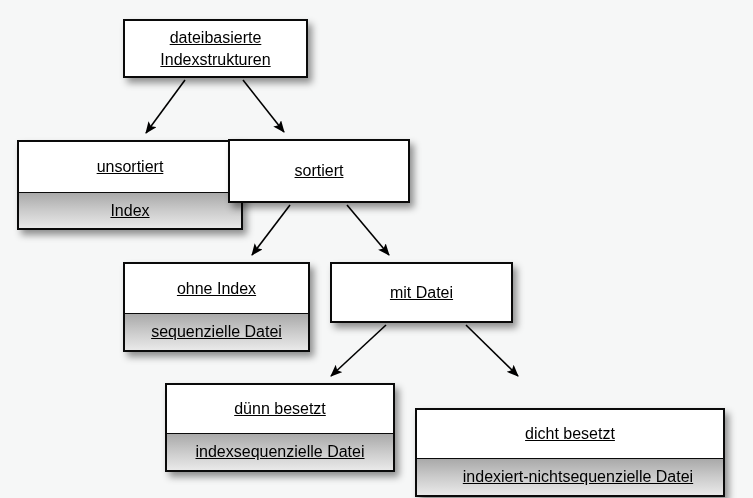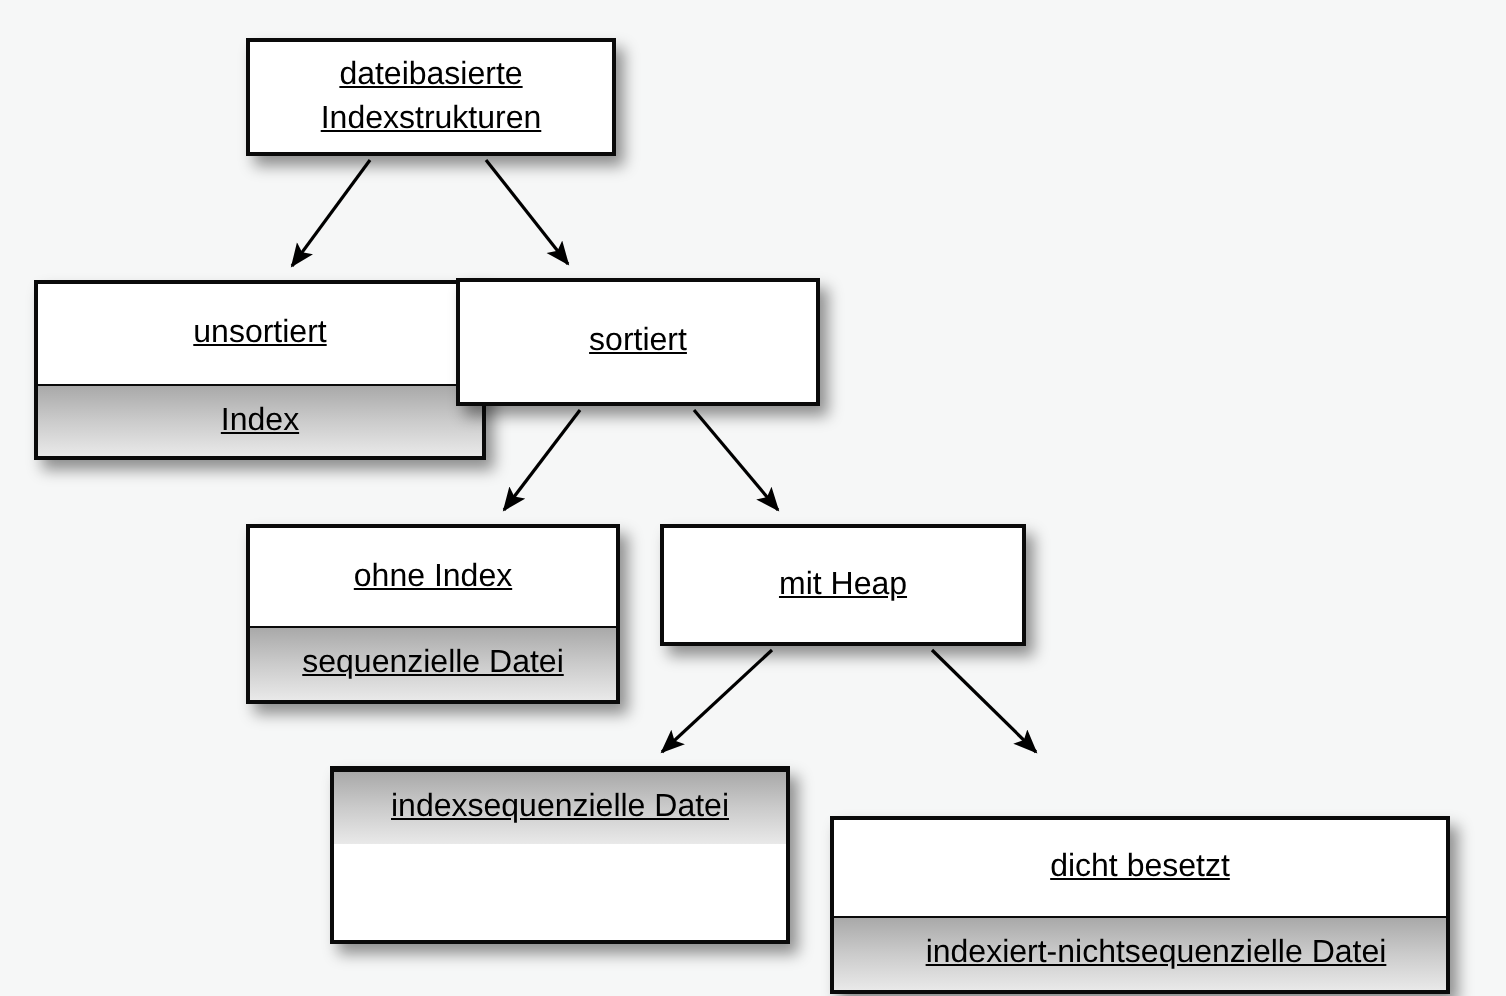--- a/index.html
+++ b/index.html
@@ -100,24 +100,25 @@
   <div class="node" id="n-no-index">
     <div class="node-label">ohne Index</div>
     <div class="node-sublabel">sequenzielle Datei</div>
   </div>
 
   <div class="node" id="n-sorted">
     <div class="node-label">sortiert</div>
   </div>
 
   <div class="node" id="n-with-index">
-    <div class="node-label">mit Heap</div>
+    <div class="node-label">mit Datei</div>
   </div>
 
   <div class="node" id="n-sparse">
+    <div class="node-label">dünn besetzt</div>
     <div class="node-sublabel">indexsequenzielle Datei</div>
   </div>
 
   <div class="node" id="n-dense">
     <div class="node-label">dicht besetzt</div>
     <div class="node-sublabel">indexiert-nichtsequenzielle Datei</div>
   </div>
 
 </div>
 

